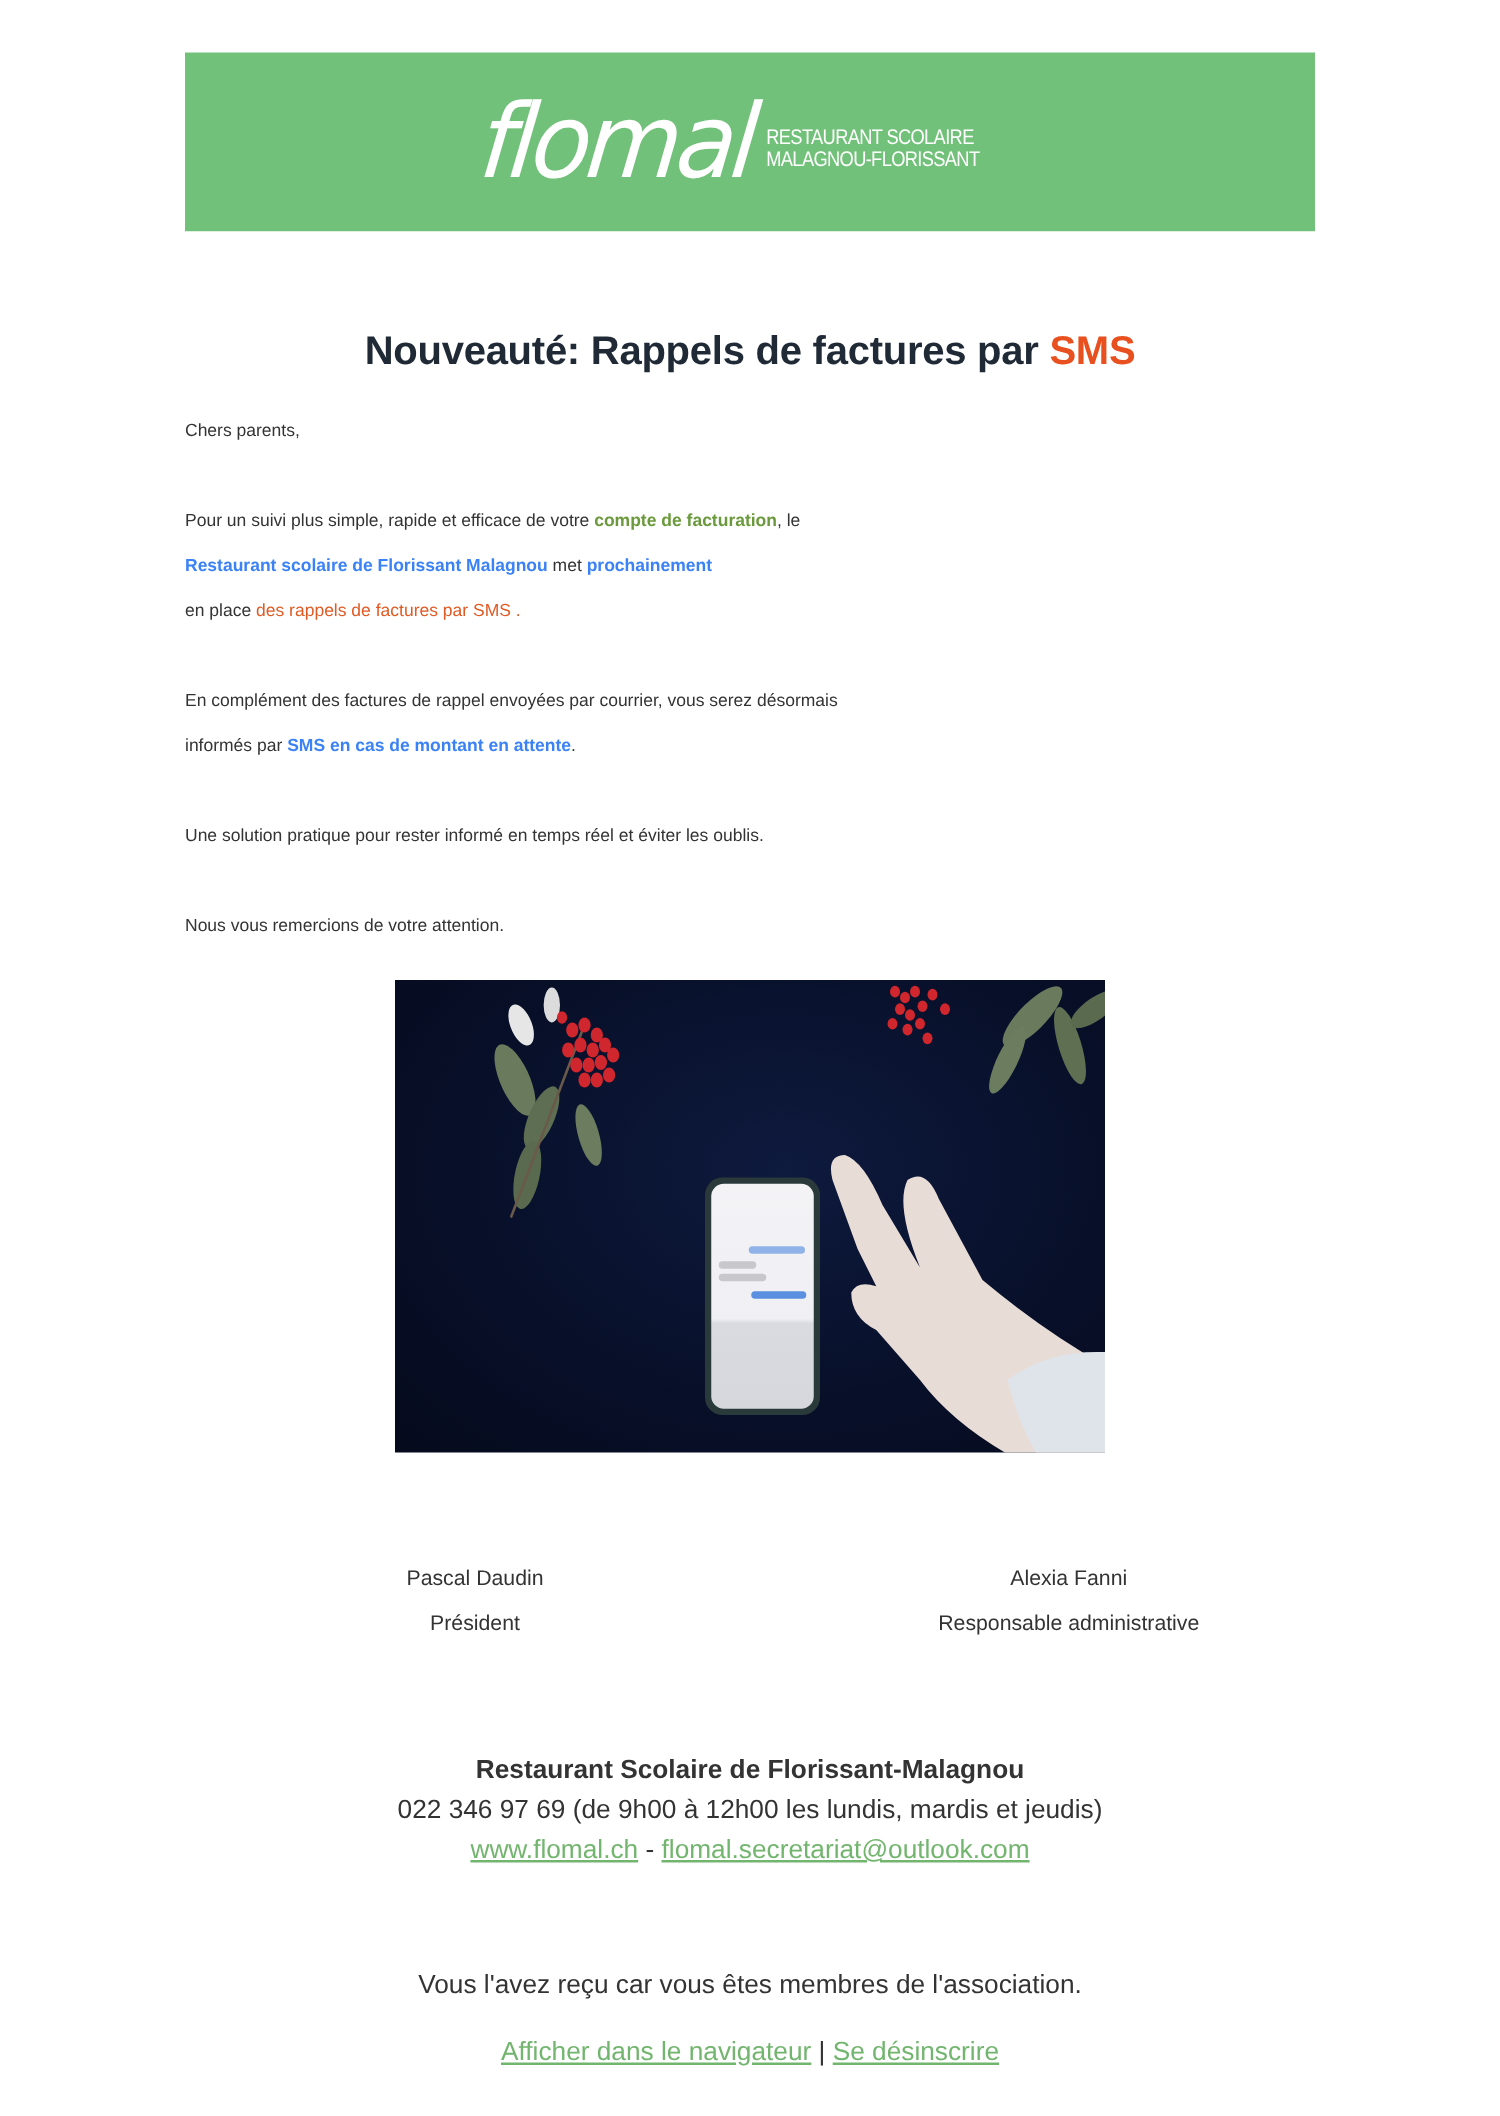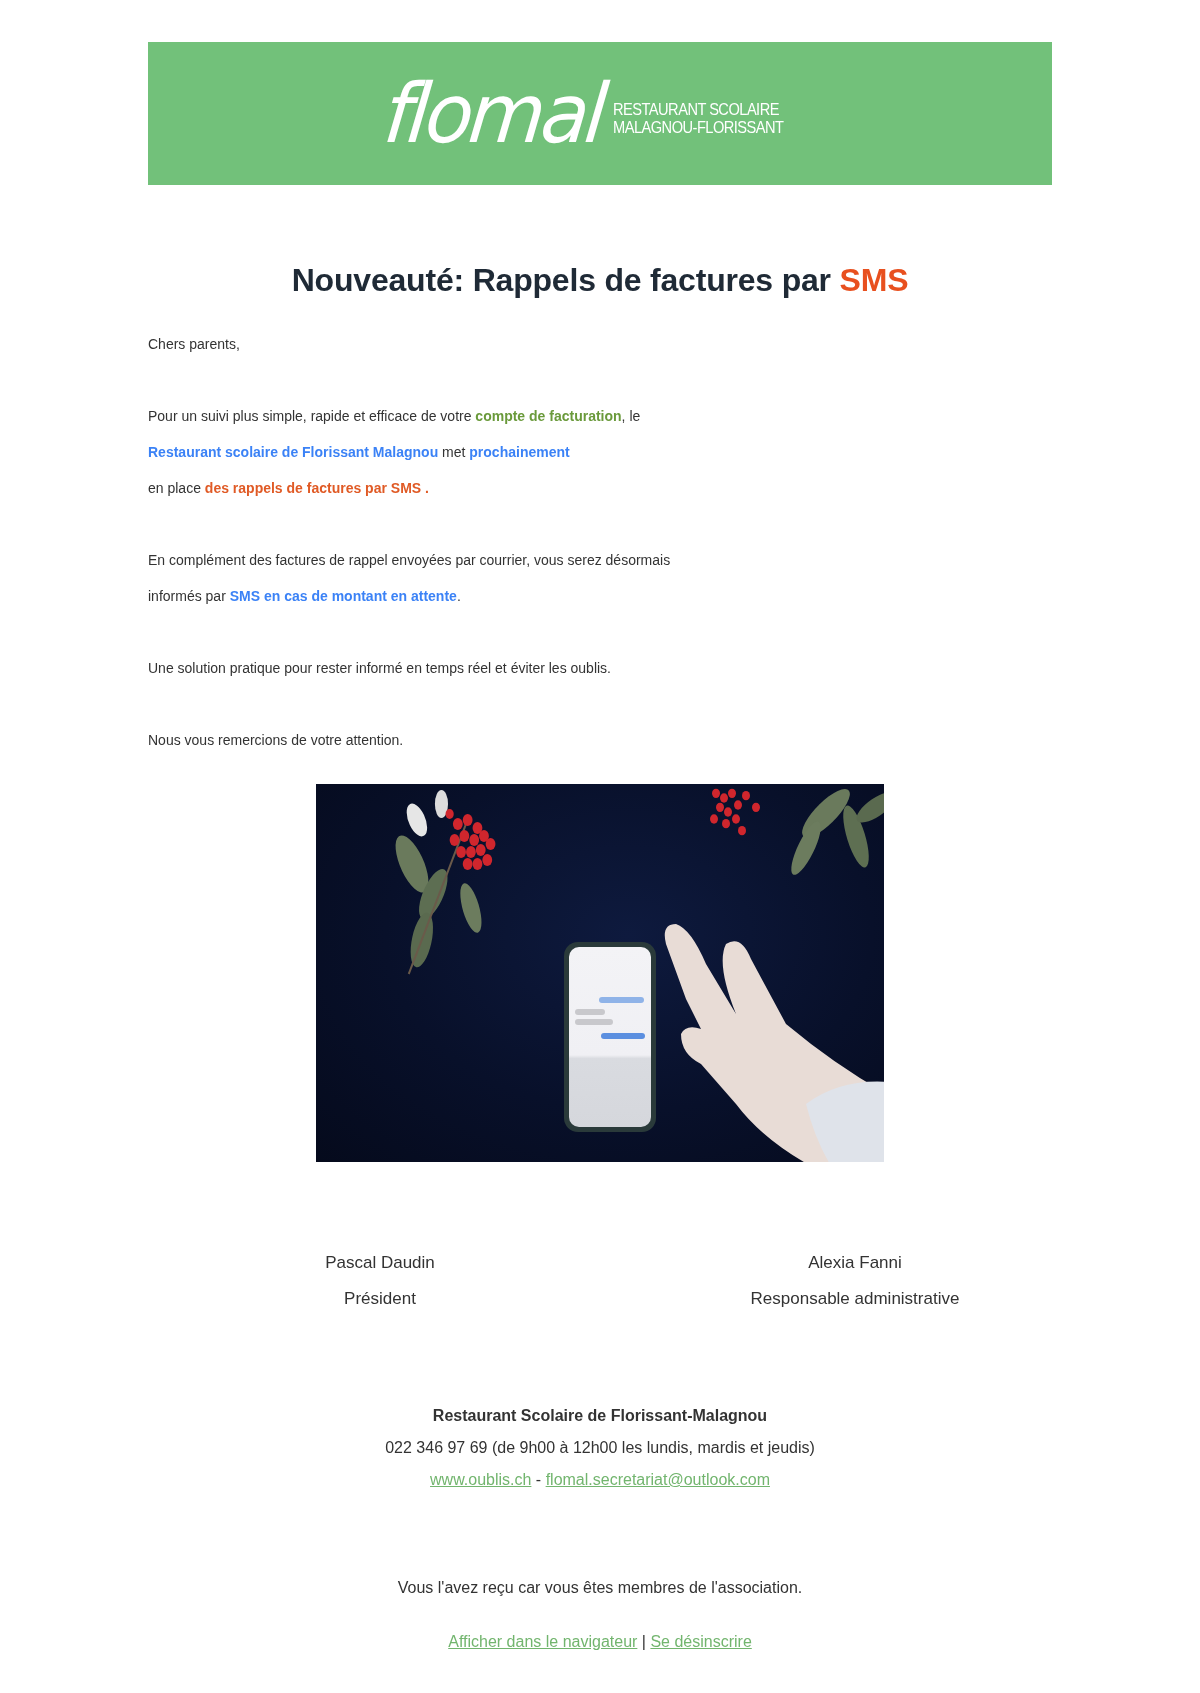--- a/index.html
+++ b/index.html
@@ -29,21 +29,21 @@
       font-size: 32px; font-weight: bold; color: #1f2a36; letter-spacing: -0.2px;
     }
     .title .accent { color: #e8501f; }
 
     .body-text {
       position: absolute; left: 148px; width: 920px;
       font-size: 14px; line-height: 36px; color: #333333;
     }
     .body-text b { color: #3b82f6; }
     .green { color: #6a9a3b; font-weight: bold; }
-    .orange { color: #e05a25; font-weight: bold; }
+    .orange { color: #e05a25; font-weight: normal; }
 
     .photo {
       position: absolute; left: 316px; top: 784px; width: 568px; height: 378px;
       background: radial-gradient(ellipse at 55% 40%, #0e1a3e 0%, #08102a 55%, #050a1c 100%);
       overflow: hidden;
     }
     .berries-l { position: absolute; left: 110px; top: 15px; width: 110px; height: 100px; }
     .phone {
       position: absolute; left: 248px; top: 158px; width: 92px; height: 190px;
       border-radius: 14px; background: #2a3a3a; padding: 5px;
@@ -60,21 +60,21 @@
 
     .sig {
       position: absolute; top: 1245px; text-align: center;
       font-size: 17px; line-height: 36px; color: #333333;
     }
     .sig-left { left: 230px; width: 300px; }
     .sig-right { left: 685px; width: 340px; }
 
     .footer {
       position: absolute; left: 148px; width: 904px; text-align: center;
-      font-size: 16px; line-height: 32px; color: #333333;
+      font-size: 21px; line-height: 32px; color: #333333;
     }
     .footer a { color: #72b56e; text-decoration: underline; }
     .footer .sep { color: #333333; }
   </style>
 </head>
 <body>
 
 <div class="banner">
   <div class="logo">
     <span class="logo-word">flomal</span>
@@ -171,21 +171,21 @@
 </div>
 <div class="sig sig-right">
   <div>Alexia Fanni</div>
   <div>Responsable administrative</div>
 </div>
 
 <div class="footer" style="top:1400px;">
   <div style="font-weight:bold;">Restaurant Scolaire de Florissant-Malagnou</div>
   <div>022 346 97 69 (de 9h00 à 12h00 les lundis, mardis et jeudis)</div>
   <div>
-    <a>www.oublis.ch</a><span class="sep"> - </span><a>flomal.secretariat@outlook.com</a>
+    <a>www.flomal.ch</a><span class="sep"> - </span><a>flomal.secretariat@outlook.com</a>
   </div>
 </div>
 
 <div class="footer" style="top:1572px;">Vous l'avez reçu car vous êtes membres de l'association.</div>
 
 <div class="footer" style="top:1626px;">
   <a>Afficher dans le navigateur</a><span class="sep"> | </span><a>Se désinscrire</a>
 </div>
 
 </body></html>

